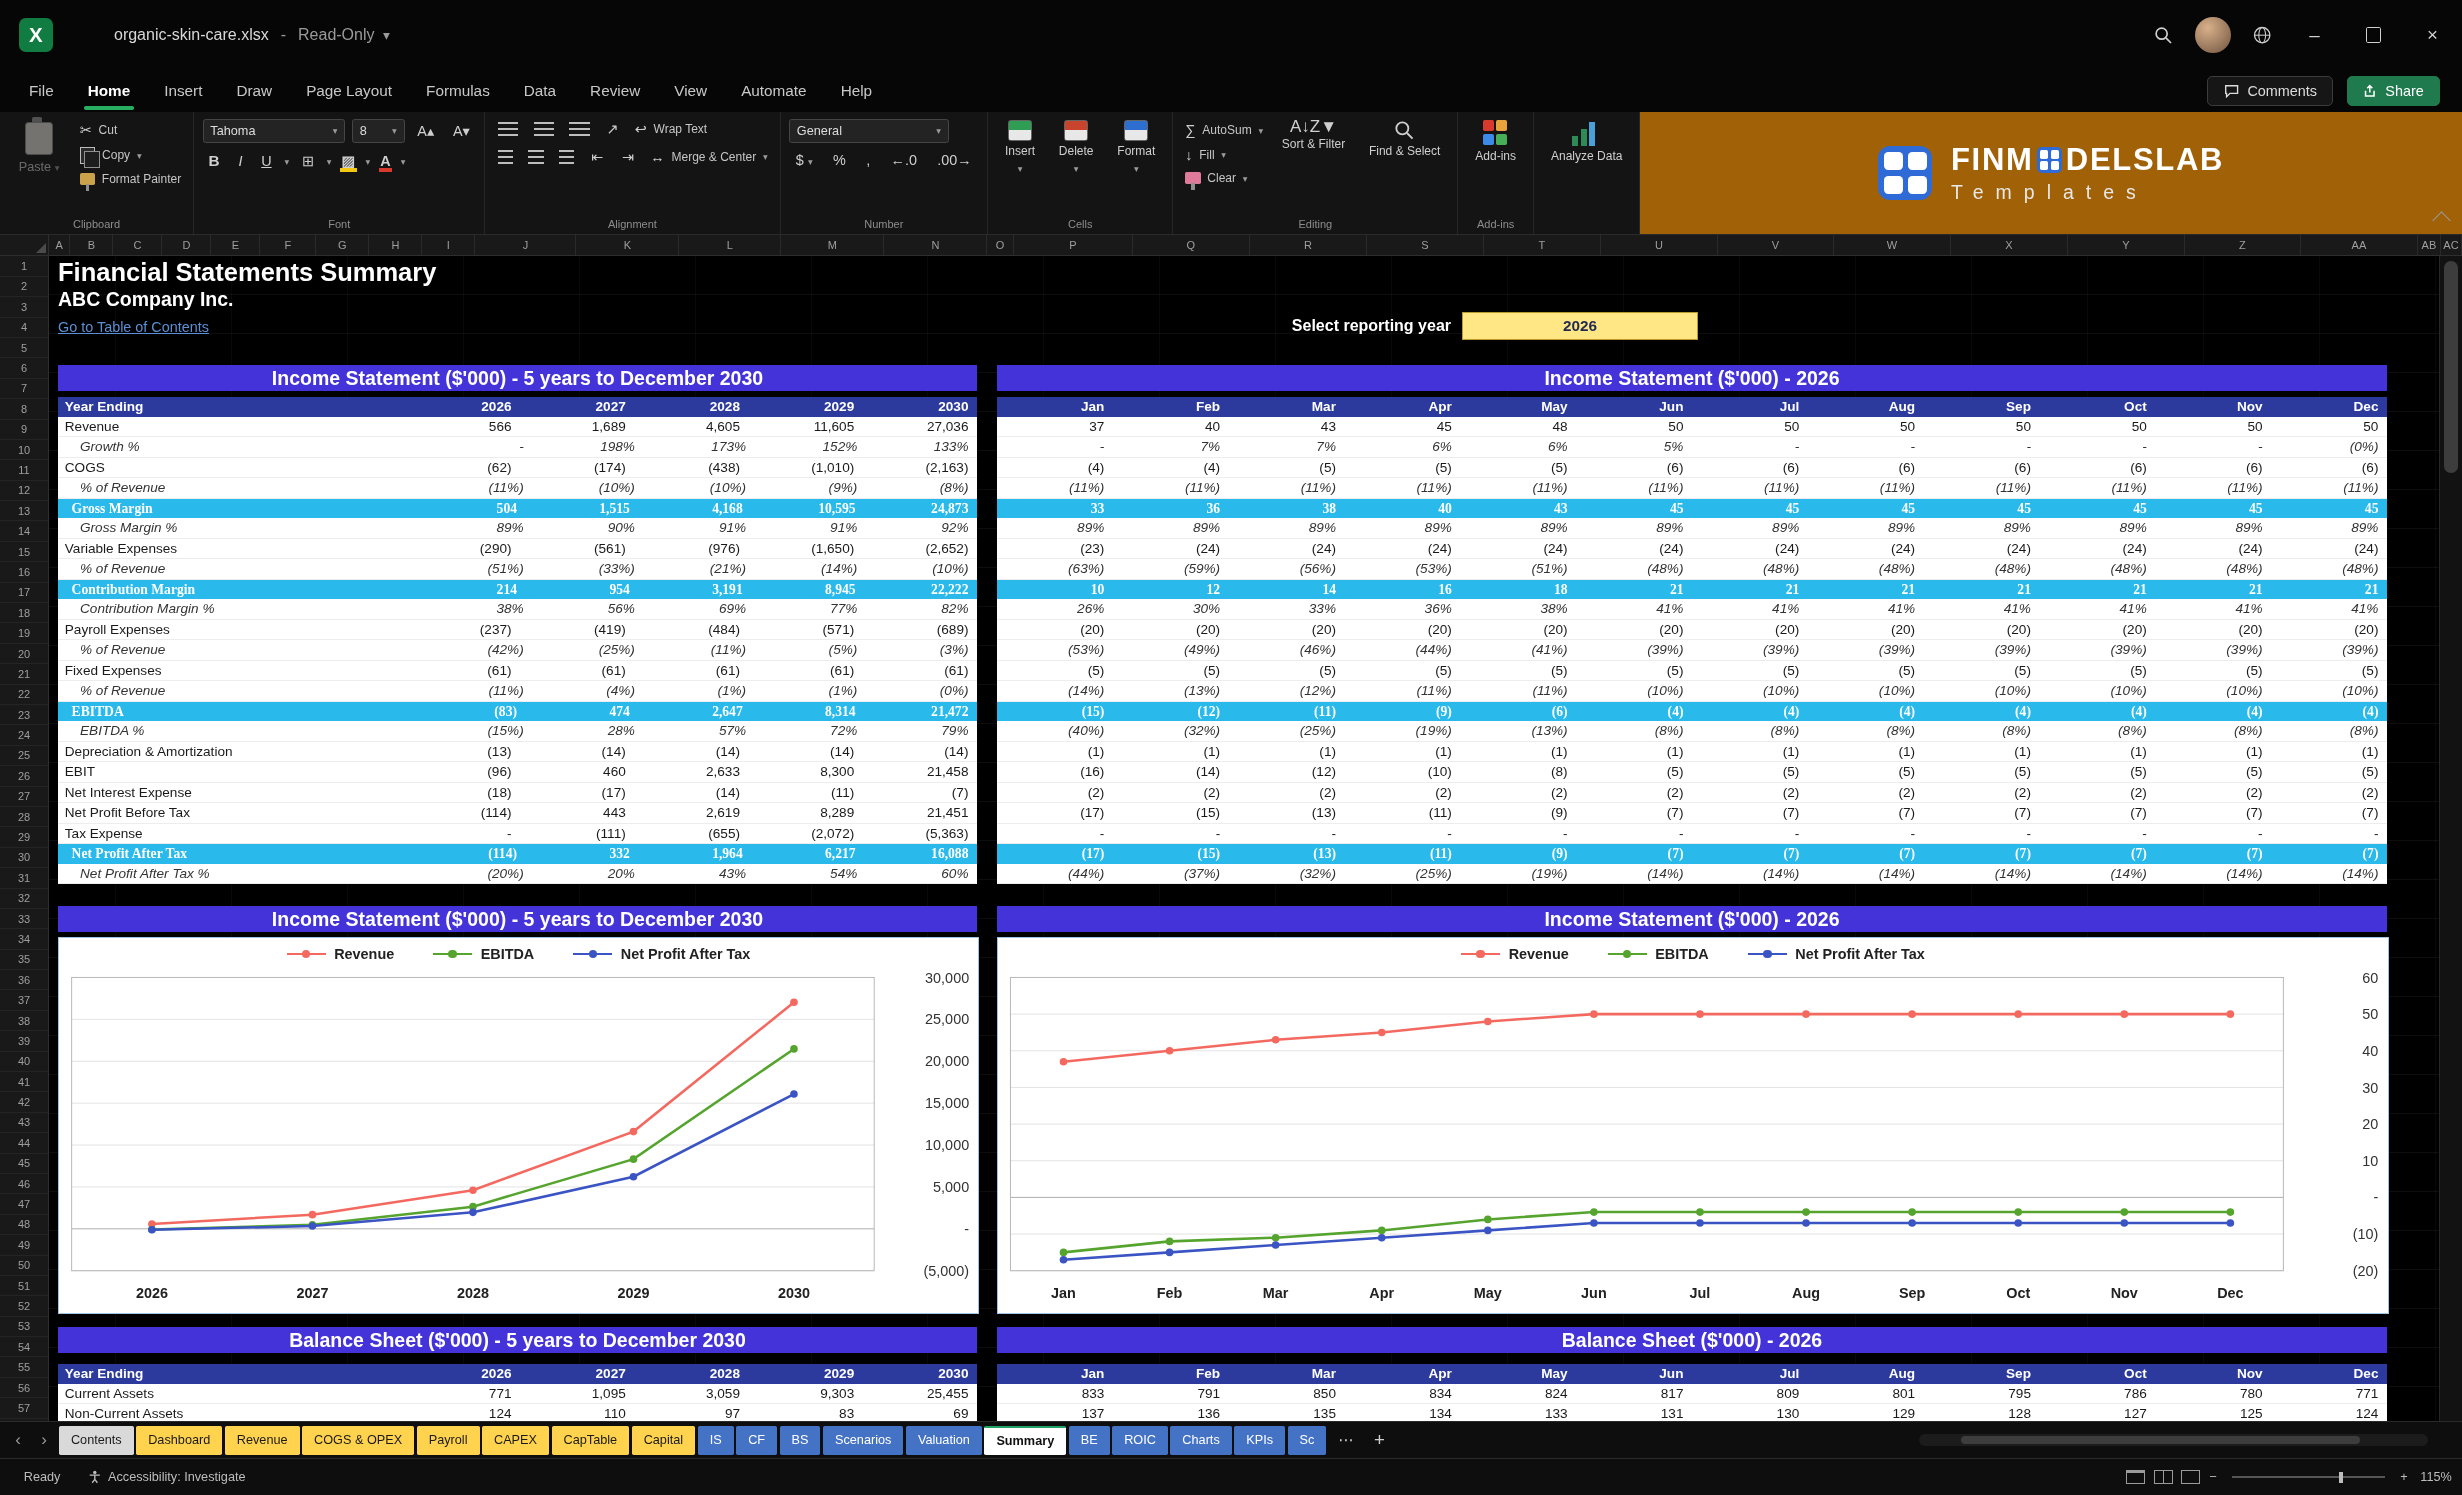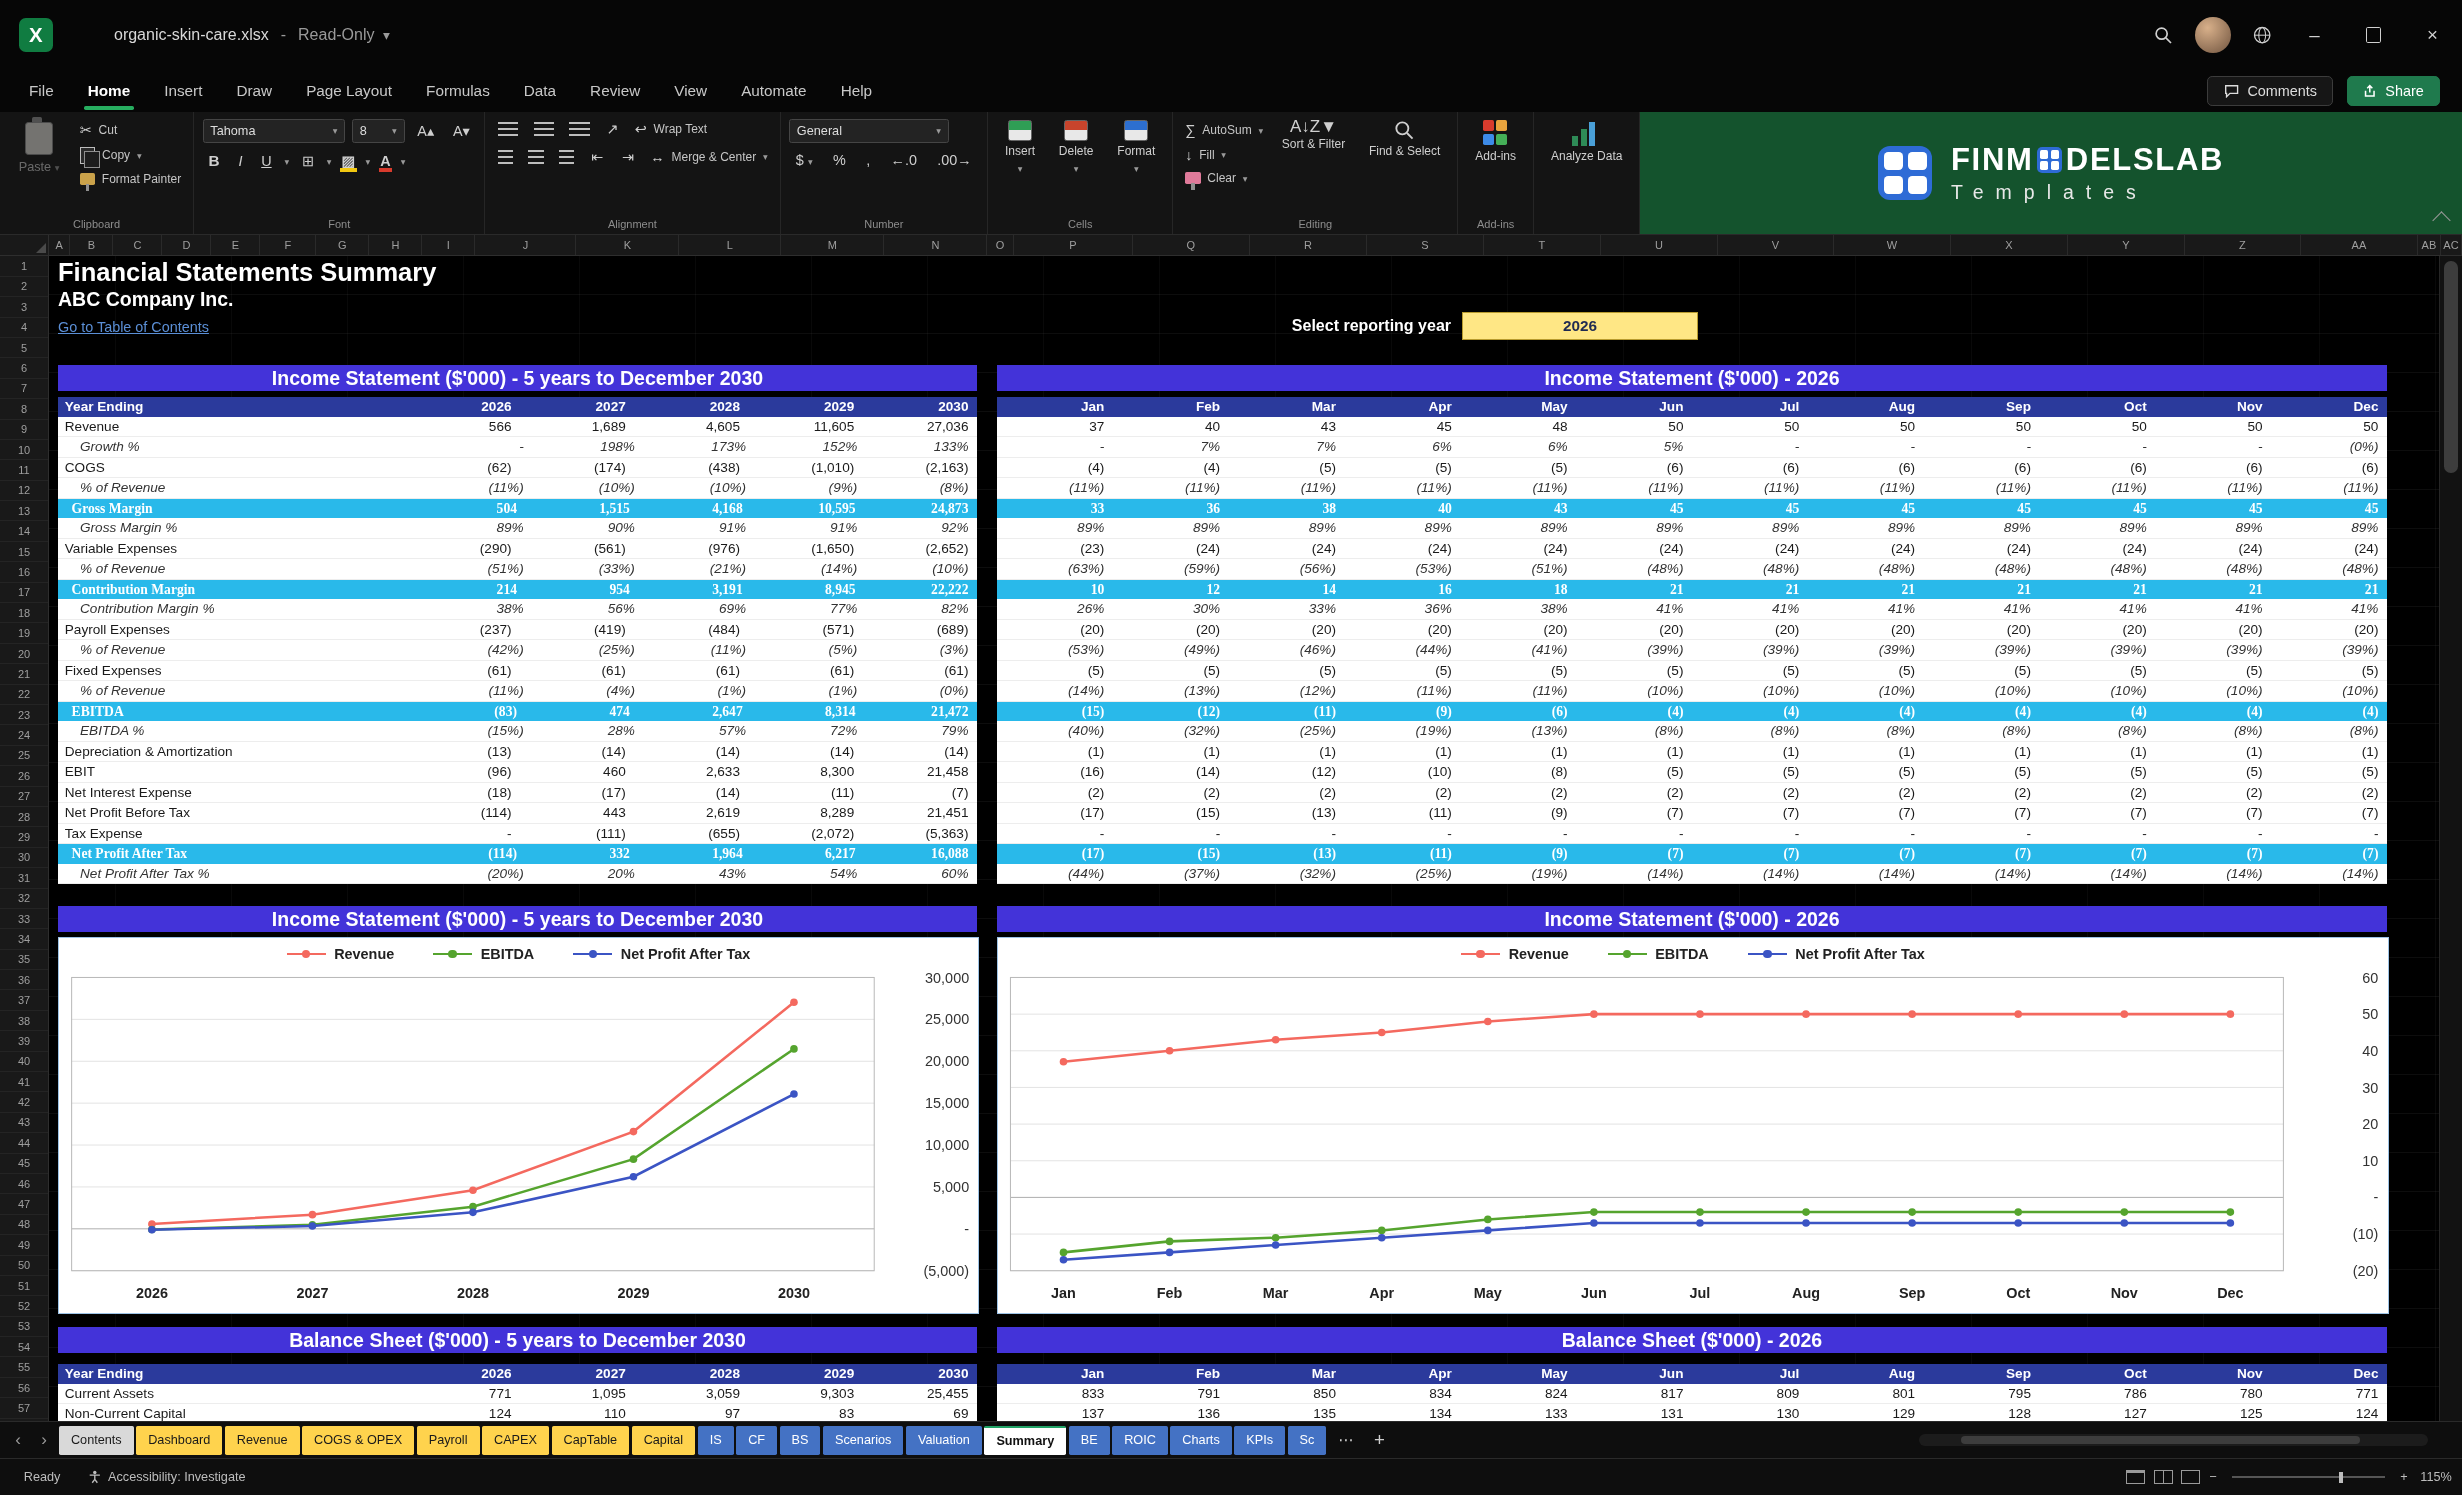--- a/index.html
+++ b/index.html
@@ -57,21 +57,21 @@
   .lines-icon.short{width:15.3px;}
   .num-sym{color:#cfcfcf;font-size:14.4px;padding:1.7px 6.8px;}
   .grid-ic{width:22px;height:18.7px;border-radius:2.5px;}
   .gi-green{background:linear-gradient(#2f9e55 50%,#e8e8e8 50%);border:0.8px solid #666;}
   .gi-red{background:linear-gradient(#c8442c 50%,#e8e8e8 50%);border:0.8px solid #666;}
   .gi-blue{background:linear-gradient(#2d6fd0 50%,#e8e8e8 50%);border:0.8px solid #666;}
   .addins-ic{width:25.5px;height:25.5px;display:grid;grid-template-columns:11px 11px;grid-template-rows:11px 11px;gap:2.5px;}
   .addins-ic span{border-radius:1.7px;}
   .analyze-ic{width:29px;height:25.5px;display:flex;align-items:flex-end;gap:2.5px;position:relative;}
   .analyze-ic i{display:block;width:6px;background:#2e8b57;}
-  .brand{flex:1;background:#14532d;display:flex;align-items:center;justify-content:center;gap:18.7px;}
+  .brand{flex:1;background:#a16207;display:flex;align-items:center;justify-content:center;gap:18.7px;}
   .brand-ic{width:54px;height:54px;background:#2e6bd6;border-radius:12px;display:grid;grid-template-columns:18.7px 18.7px;grid-template-rows:18.7px 18.7px;gap:5.1px;align-content:center;justify-content:center;}
   .brand-ic span{background:#fff;border-radius:4.2px;}
   .brand-text{color:#fff;}
   .brand-line1{font-size:31px;font-weight:bold;letter-spacing:1.7px;display:flex;align-items:center;gap:3.4px;}
   .brand-o{width:25.5px;height:25.5px;background:#2e6bd6;border-radius:5.1px;display:grid;grid-template-columns:8.5px 8.5px;grid-template-rows:8.5px 8.5px;gap:2.5px;align-content:center;justify-content:center;}
   .brand-o span{background:#fff;border-radius:1.7px;}
   .brand-line2{font-size:19.5px;letter-spacing:12px;margin-top:3.4px;color:#e8e8e8;}
   .collapse-chev{position:absolute;right:13.6px;bottom:6.8px;width:12px;height:12px;border-left:1.7px solid #9a9a9a;border-top:1.7px solid #9a9a9a;transform:rotate(45deg);}
 
   
@@ -1230,21 +1230,21 @@
         </div>
         <div class="trow normal">
           <div class="tlabel">Current Assets</div>
           <div class="tval">771</div>
           <div class="tval">1,095</div>
           <div class="tval">3,059</div>
           <div class="tval">9,303</div>
           <div class="tval">25,455</div>
         </div>
         <div class="trow normal">
-          <div class="tlabel">Non-Current Capital</div>
+          <div class="tlabel">Non-Current Assets</div>
           <div class="tval">124</div>
           <div class="tval">110</div>
           <div class="tval">97</div>
           <div class="tval">83</div>
           <div class="tval">69</div>
         </div>
       </div>
     <div class="fin" id="bs-right" style="left:997px;top:1108px;width:1390px;">
         <div class="trow thead">
           <div class="tval">Jan</div>

